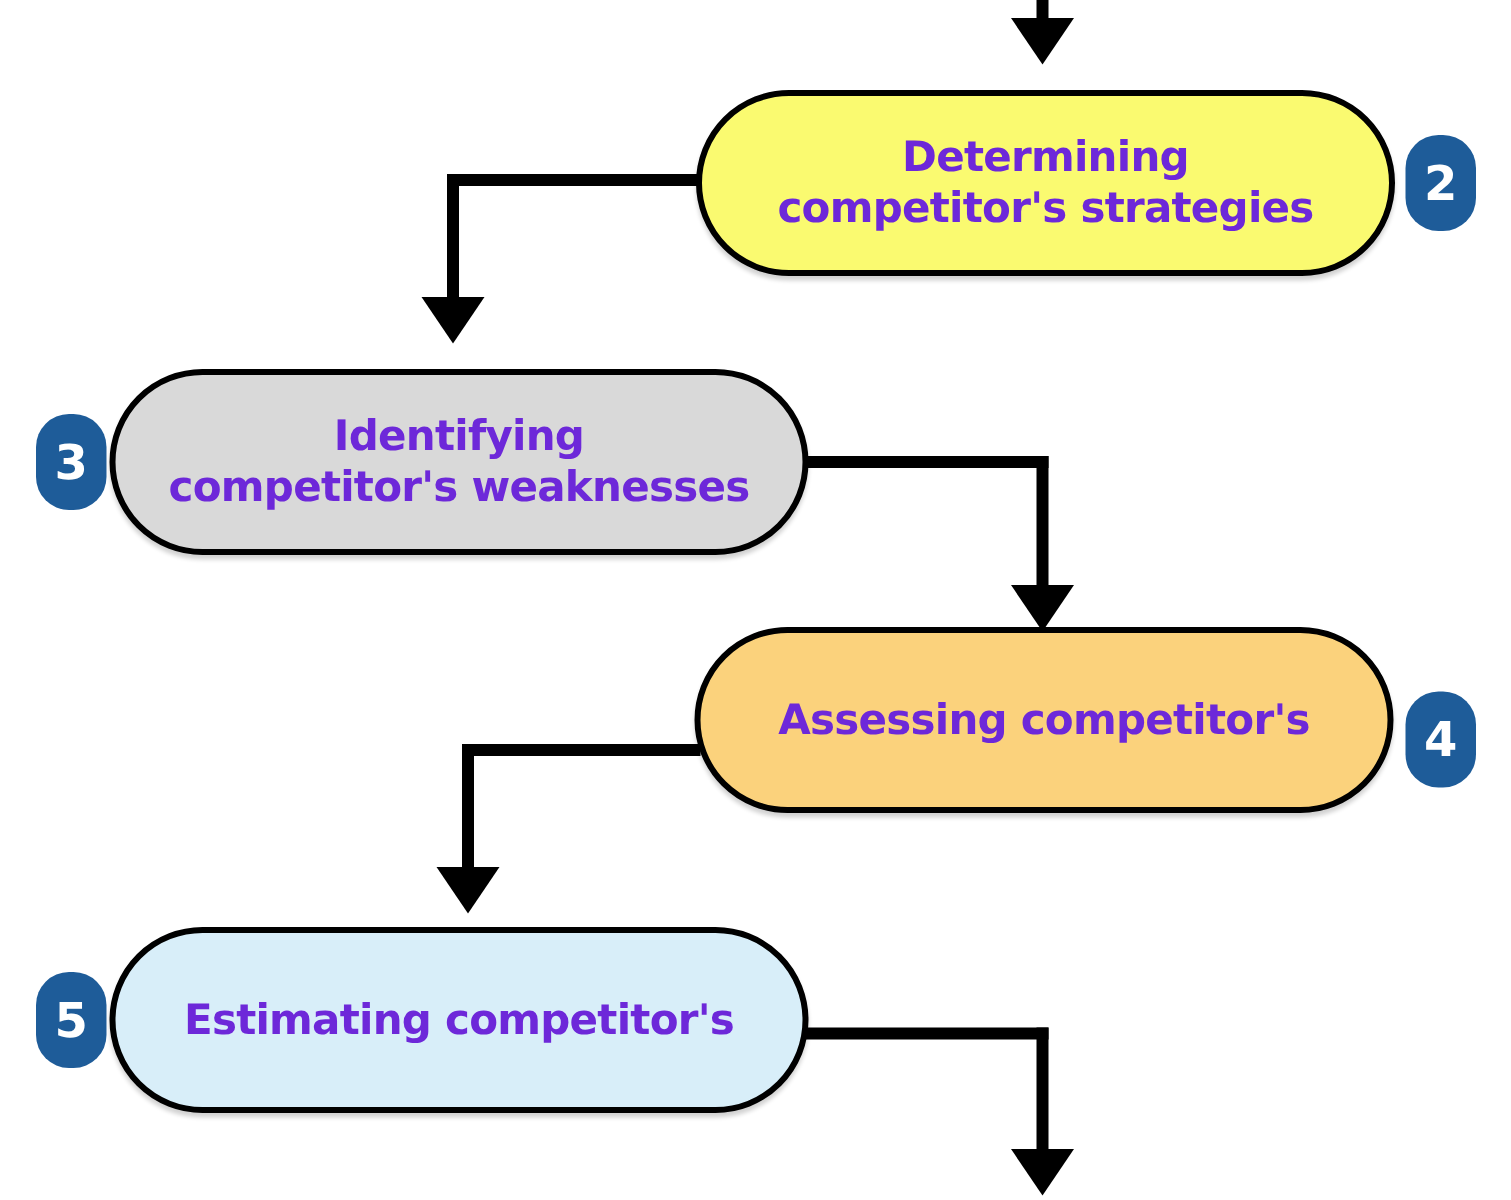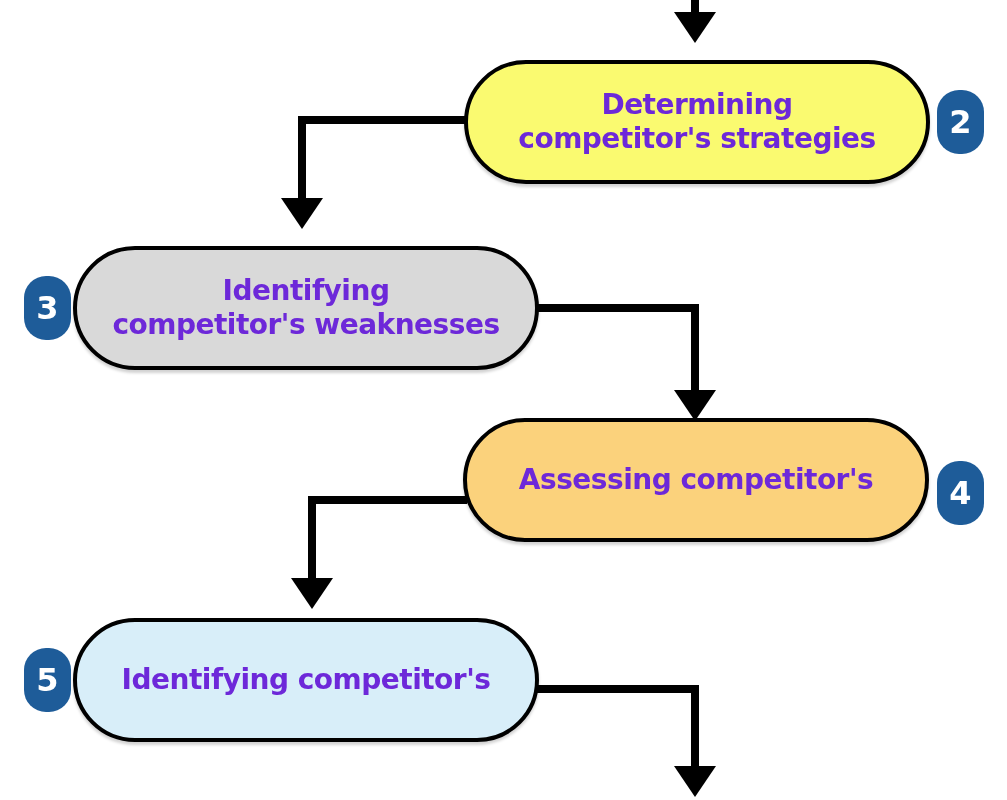--- a/index.html
+++ b/index.html
@@ -129,21 +129,21 @@
   </div>
   <div class="badge" id="badge4" style="background: rgb(30, 92, 153);">
     <span>4</span>
   </div>
 
   <div class="hline" id="c3-h"></div>
   <div class="vline" id="c3-v"></div>
   <div class="ahead" id="c3-a"></div>
 
   <div class="step-box" id="box5" style="background: rgb(216, 238, 249);">
-    <span class="step-label">Identifying competitor's</span>
+    <span class="step-label">Estimating competitor's</span>
   </div>
   <div class="badge" id="badge5" style="background: rgb(30, 92, 153);">
     <span>5</span>
   </div>
 
   <div class="hline" id="c4-h"></div>
   <div class="vline" id="c4-v"></div>
   <div class="ahead" id="c4-a"></div>
 
 </div>

